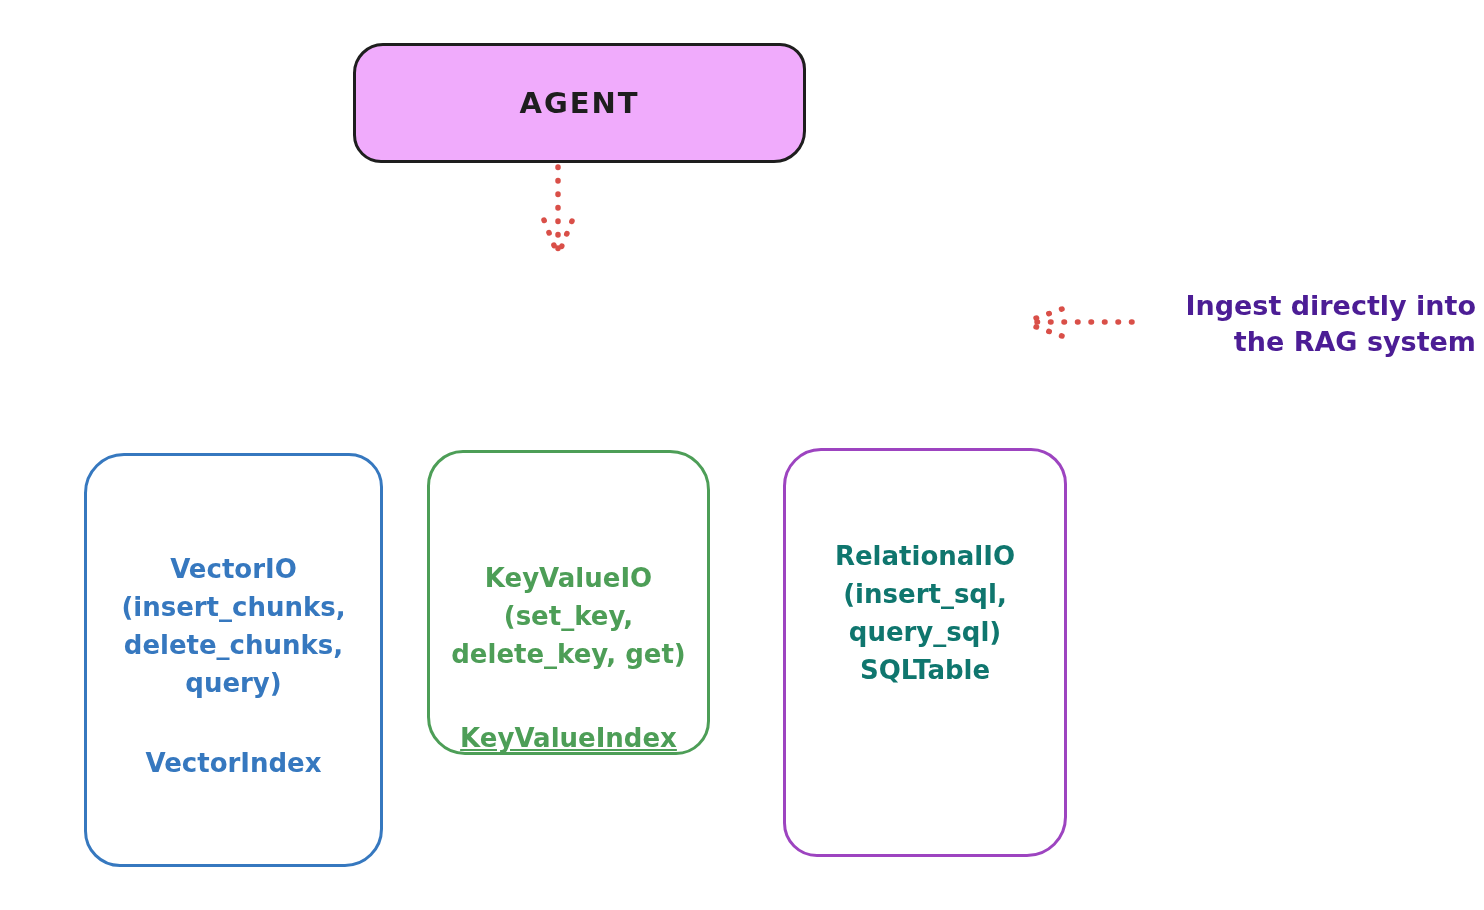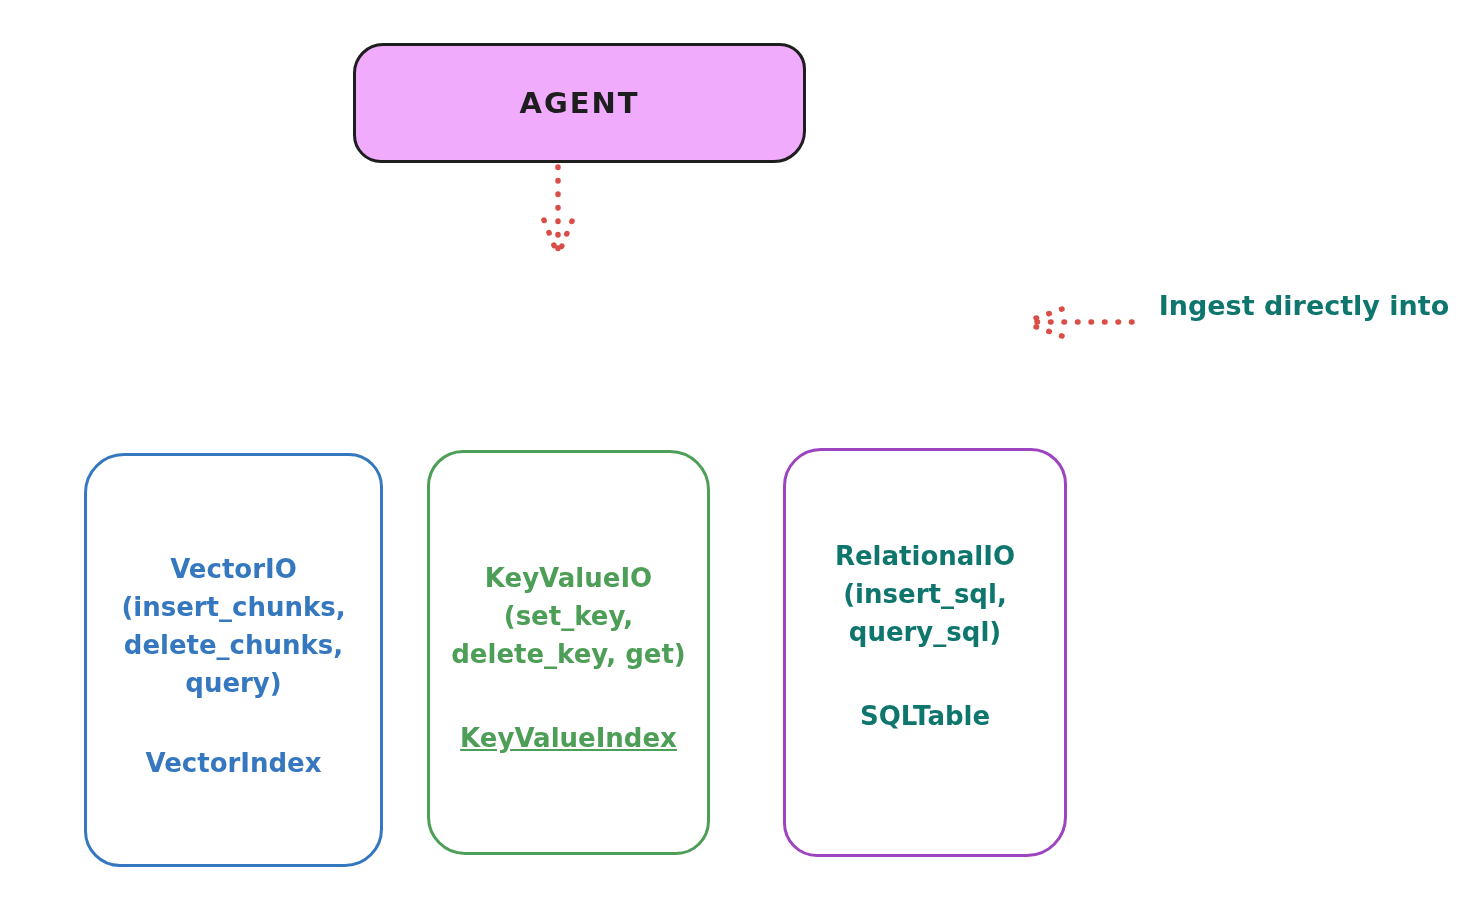--- a/index.html
+++ b/index.html
@@ -63,47 +63,47 @@
     border-color: #3678bf;
     color: #3678bf;
     border-radius: 40px 34px 38px 36px;
     padding-top: 94px;
     margin-left: 16px;
   }
   .provider-keyvalue {
     left: 427px;
     top: 450px;
     width: 283px;
-    height: 405px;
+    height: 305px;
     border-color: #4d9e57;
     color: #4d9e57;
     border-radius: 36px 40px 34px 38px;
     padding-top: 106px;
   }
   .provider-relational {
     left: 783px;
     top: 448px;
     width: 284px;
     height: 409px;
     border-color: #9d44c0;
     color: #0f766e;
     border-radius: 38px 36px 40px 34px;
     padding-top: 86px;
   }
   .provider .pindex-vector   { margin-top: 42px; }
   .provider .pindex-keyvalue { margin-top: 46px; text-decoration: underline; }
-  .provider .pindex-relational { margin-top: 46px; }
+  .provider .pindex-relational { }
   
   .annotation {
     position: absolute;
     left: 1132px;
     top: 288px;
     width: 344px;
-    text-align: center;
-    color: #0f766e;
+    text-align: right;
+    color: #4c1d95;
     font-weight: bold;
     font-size: 27px;
     line-height: 36px;
   }
   
   .arrow {
     position: absolute;
   }
   .arrow path {
     fill: none;
@@ -130,20 +130,21 @@
 
 
   <svg class="arrow" style="left:1018px; top:300px;" width="120" height="44" viewBox="0 0 120 44">
     <path d="M114 22 L18 22"></path>
     <path d="M44 9 L10 21"></path>
     <path d="M44 36 L10 24"></path>
   </svg>
 
   <div class="annotation">
     <div>Ingest directly into</div>
+    <div>the RAG system</div>
   </div>
 
   <div class="provider provider-vector">
     <div>VectorIO</div>
     <div>(insert_chunks,</div>
     <div>delete_chunks,</div>
     <div>query)</div>
     <div class="pindex-vector">VectorIndex</div>
   </div>
 

